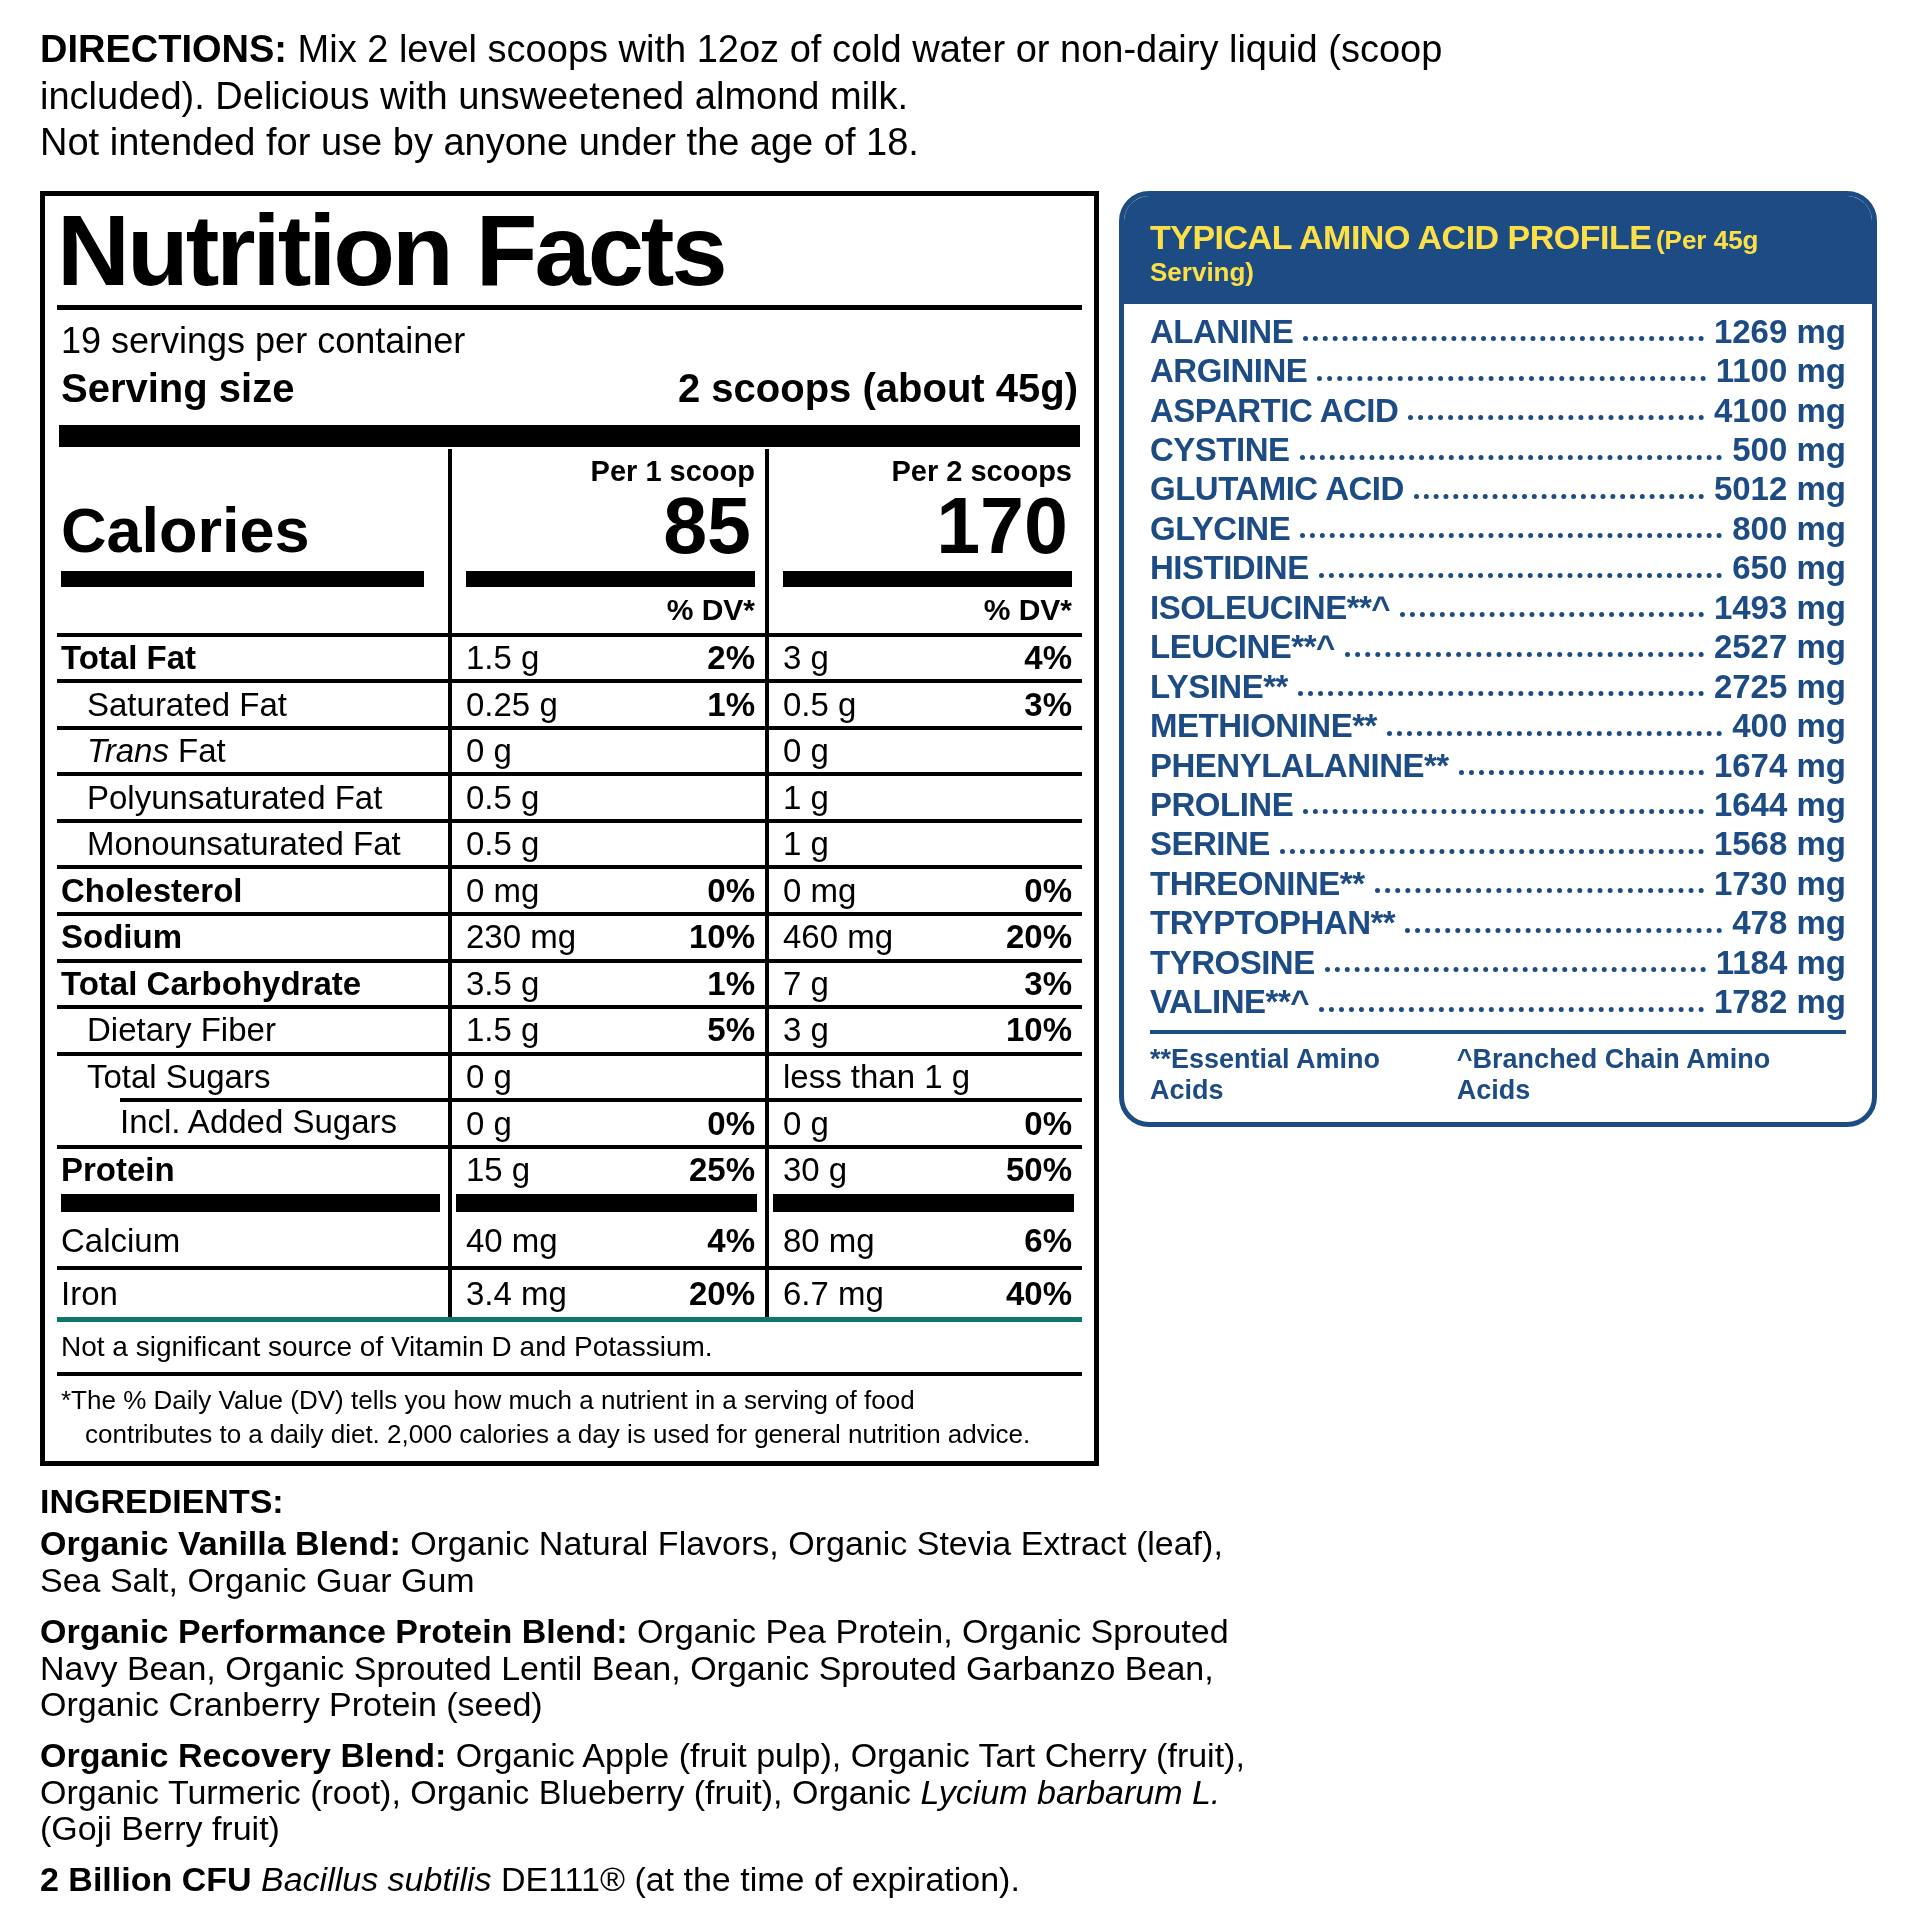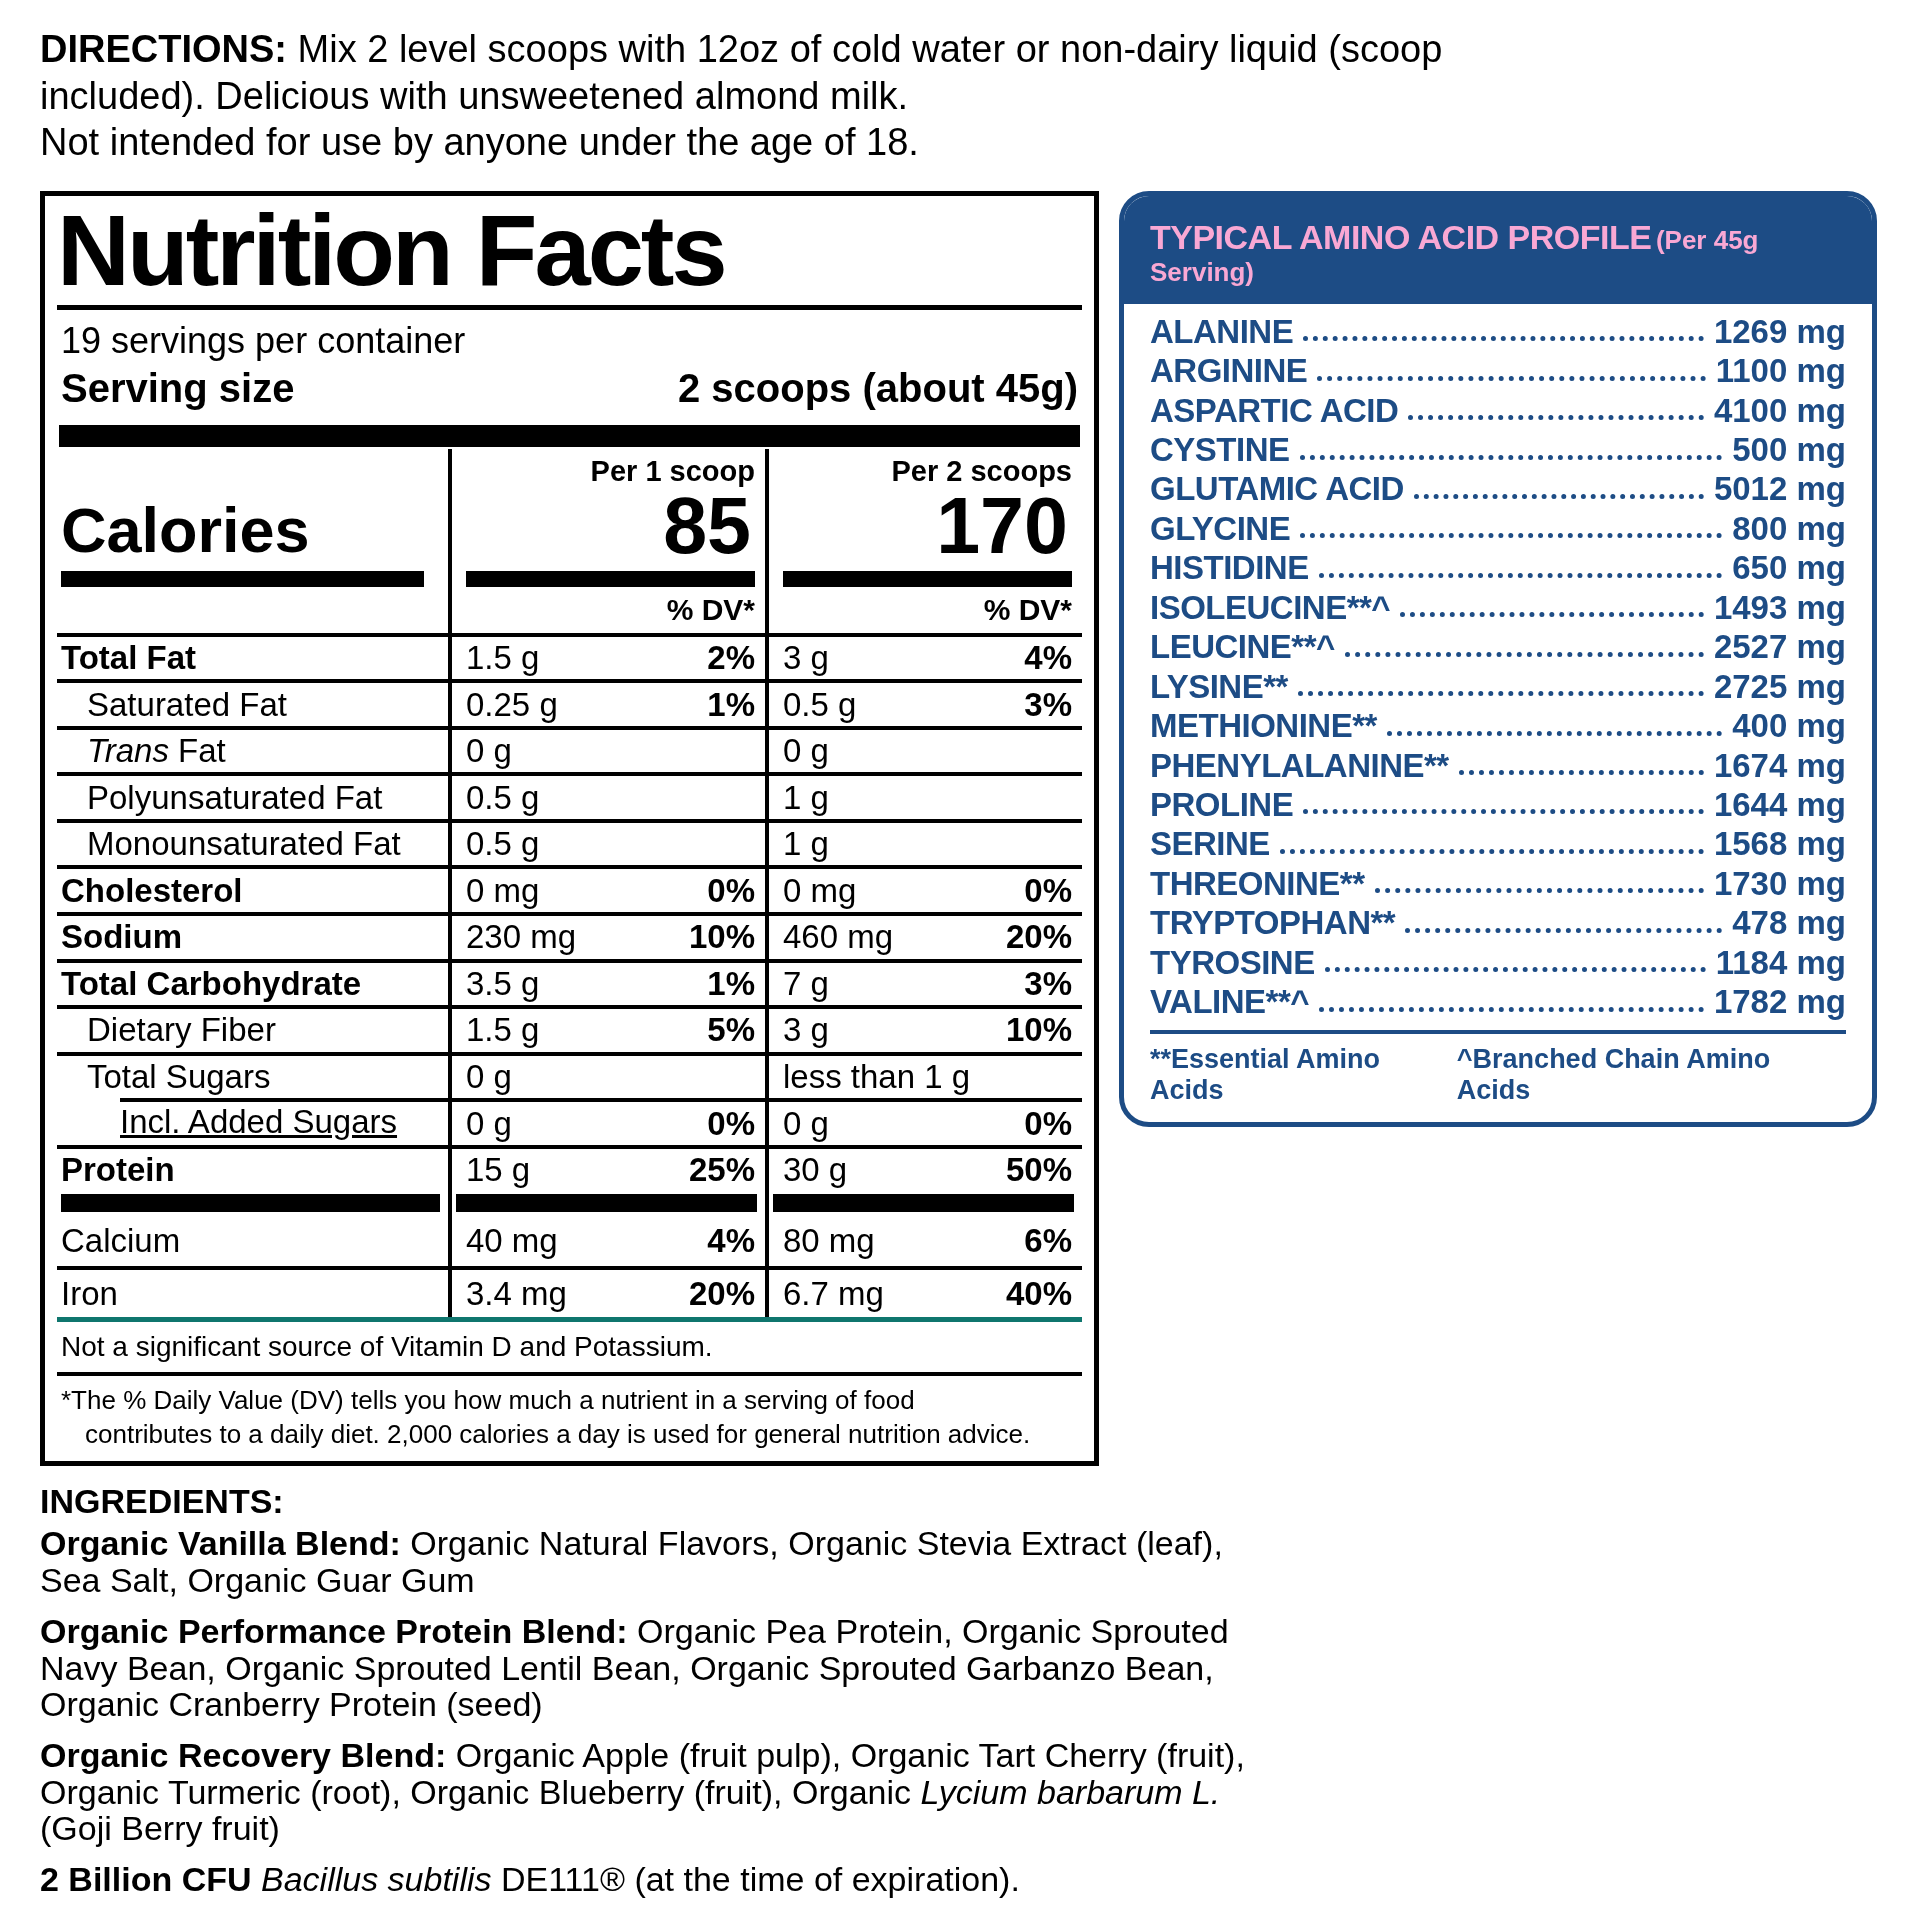--- a/index.html
+++ b/index.html
@@ -17,21 +17,21 @@
   .servings{font-size:36px;padding:2px 4px 0;}
   .serving-row{display:flex;justify-content:space-between;align-items:center;font-weight:700;font-size:40px;padding:4px 4px 8px;}
   .thick-bar{height:22px;background:#000;margin:6px 2px 2px;}
   
   .nf-row{display:flex;align-items:stretch;}
   .nf-row>div{box-sizing:border-box;border-top:4px solid #000;}
   .no-line>div{border-top:none;}
   .nf-label{flex:0 0 391px;display:flex;align-items:center;font-size:33px;padding:2px 4px;}
   .nf-label .lbl.b{font-weight:700;}
   .nf-label.ind1{padding-left:30px;}
-  .nf-label.ind2{padding-left:63px;text-decoration:underline;}
+  .nf-label.ind2{padding-left:63px;}
   .line-ind>.nf-label{border-top:none;position:relative;}
   .line-ind>.nf-label::before{content:"";position:absolute;left:63px;right:0;top:0;height:4px;background:#000;}
   .nf-col{flex:1 1 0;border-left:4px solid #000;display:flex;align-items:center;justify-content:space-between;
           font-size:33px;padding:2px 10px 2px 14px;}
   .nf-col .dv{font-weight:700;}
   
   .head-row>div{padding-top:6px;}
   .head-row .nf-col{justify-content:flex-end;font-weight:700;font-size:29px;padding-bottom:0;}
   .cal-row>div{display:flex;flex-direction:column;align-items:stretch;justify-content:flex-end;}
   .cal-word{align-self:flex-start;font-weight:700;font-size:63px;line-height:0.95;padding:6px 0 2px;}
@@ -45,21 +45,21 @@
   .bar-row>div{padding:3px 8px 3px 4px;display:flex;align-items:center;}
   .bar-row .bar{height:18px;background:#000;width:100%;}
   #mineral-rows .nf-row{height:51px;}
   #mineral-rows .nf-row:first-child>div{border-top:none;}
   .nf-note{border-top:5px solid #0f766e;font-size:28px;padding:9px 4px;}
   .nf-footnote{border-top:4px solid #000;font-size:26px;line-height:1.28;padding:8px 4px 2px;}
   .fn2{padding-left:24px;}
   
   .amino-box{position:absolute;left:1119px;top:191px;width:758px;height:936px;border:5px solid #1d4c85;
              border-radius:30px;box-sizing:border-box;background:#fff;display:flex;flex-direction:column;overflow:hidden;}
-  .amino-header{background:#1d4c85;color:#f9a8d4;padding:22px 26px 16px;font-weight:700;}
+  .amino-header{background:#1d4c85;color:#fde047;padding:22px 26px 16px;font-weight:700;}
   .amino-title{font-size:34px;letter-spacing:-0.5px;}
   .amino-sub{font-size:26px;}
   .amino-body{flex:1;display:flex;flex-direction:column;padding:8px 26px 16px;color:#1d4c85;}
   #amino-rows{flex:1;display:flex;flex-direction:column;}
   .amino-row{flex:1;display:flex;align-items:center;font-weight:700;font-size:33px;}
   .amino-name{white-space:nowrap;letter-spacing:-0.5px;}
   .leader{flex:1;border-bottom:5px dotted #1d4c85;margin:0 10px;transform:translateY(7px);}
   .amino-val{white-space:nowrap;}
   .amino-rule{height:4px;background:#1d4c85;margin:8px 0 10px;}
   .amino-footer{display:flex;justify-content:space-between;font-weight:700;font-size:27px;}

